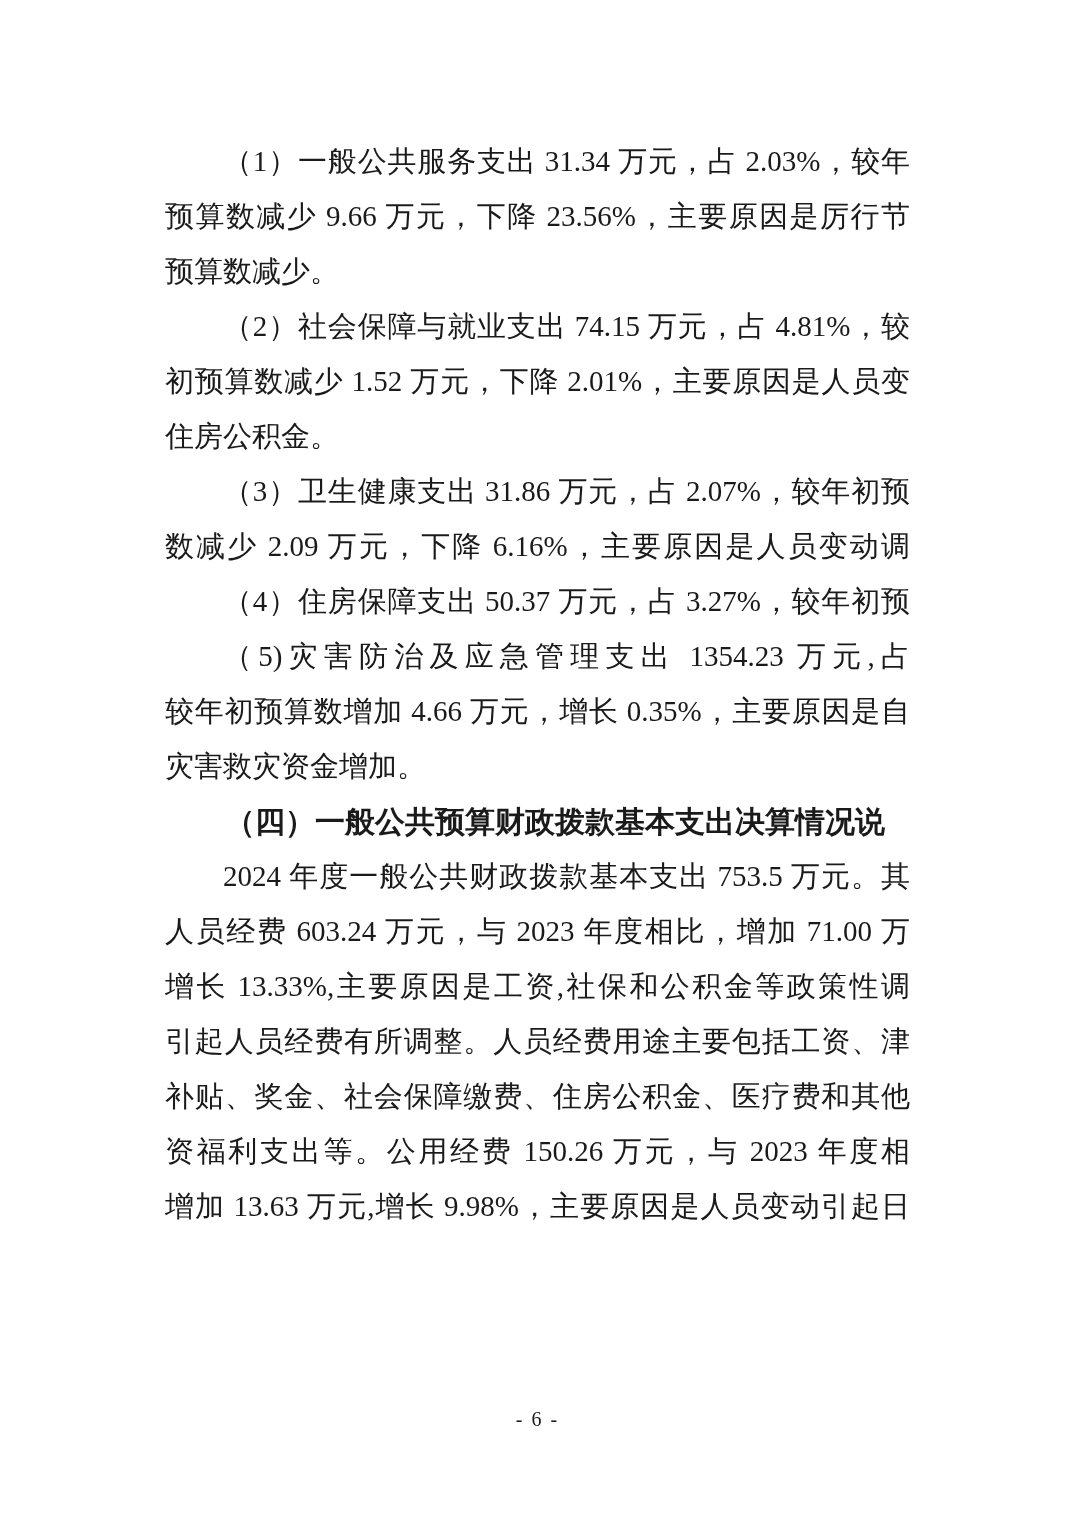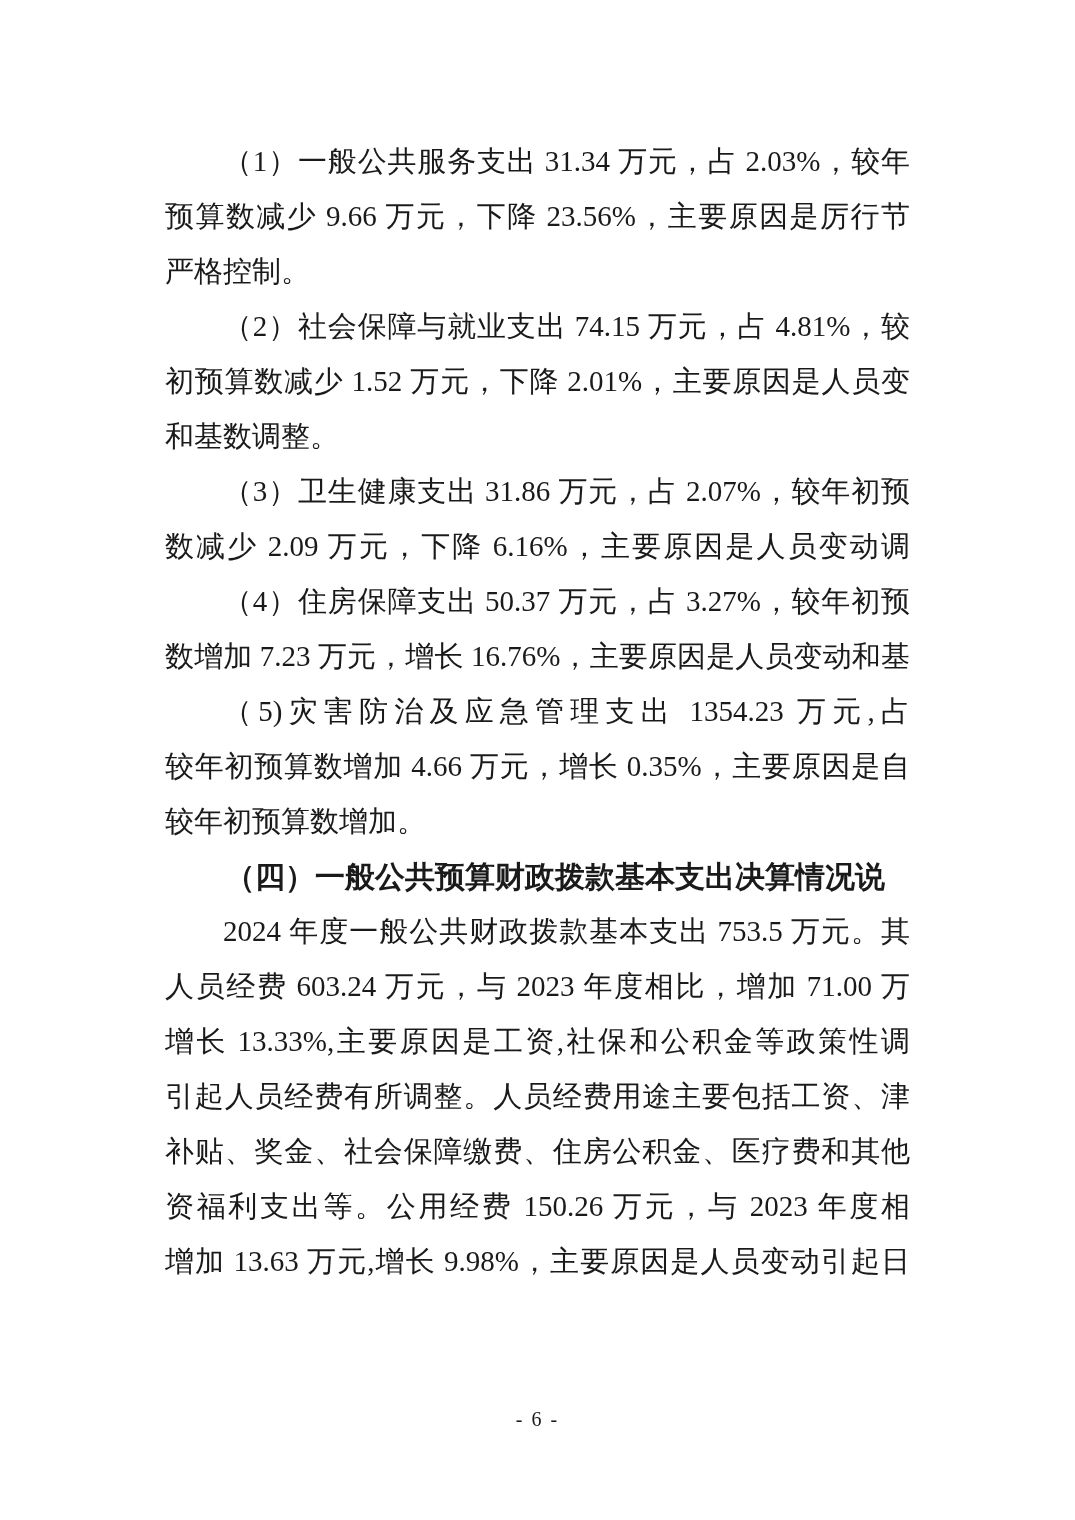--- a/index.html
+++ b/index.html
@@ -53,39 +53,38 @@
     letter-spacing: 2px;
   }
 </style>
 </head>
 <body>
 
 <div class="content">
     <div class="para body">
       <div class="line indent j">（1）一般公共服务支出 31.34 万元，占 2.03%，较年初</div>
       <div class="line j">预算数减少 9.66 万元，下降 23.56%，主要原因是厉行节约，</div>
-      <div class="line">严格控制。</div>
+      <div class="line">预算数减少。</div>
     </div>
     <div class="para body">
       <div class="line indent j">（2）社会保障与就业支出 74.15 万元，占 4.81%，较年</div>
       <div class="line j">初预算数减少 1.52 万元，下降 2.01%，主要原因是人员变动</div>
-      <div class="line">和基数调整。</div>
+      <div class="line">住房公积金。</div>
     </div>
     <div class="para body">
       <div class="line indent j">（3）卫生健康支出 31.86 万元，占 2.07%，较年初预算</div>
       <div class="line">数减少 2.09 万元，下降 6.16%，主要原因是人员变动调整。</div>
     </div>
     <div class="para body">
       <div class="line indent j">（4）住房保障支出 50.37 万元，占 3.27%，较年初预算</div>
-      <div class="line j">数增加 7.23 万元，增长 16.76%，主要原因是人员变动和基</div>
     </div>
     <div class="para body">
       <div class="line indent j">（5)灾害防治及应急管理支出 1354.23 万元,占 87.83%，</div>
       <div class="line j">较年初预算数增加 4.66 万元，增长 0.35%，主要原因是自然</div>
-      <div class="line">较年初预算数增加。</div>
+      <div class="line">灾害救灾资金增加。</div>
     </div>
     <div class="para heading">
       <div class="line indent">（四）一般公共预算财政拨款基本支出决算情况说明</div>
     </div>
     <div class="para body">
       <div class="line indent j">2024 年度一般公共财政拨款基本支出 753.5 万元。其中：</div>
       <div class="line j">人员经费 603.24 万元，与 2023 年度相比，增加 71.00 万元，</div>
       <div class="line j">增长 13.33%,主要原因是工资,社保和公积金等政策性调整，</div>
       <div class="line j">引起人员经费有所调整。人员经费用途主要包括工资、津贴</div>
       <div class="line j">补贴、奖金、社会保障缴费、住房公积金、医疗费和其他工</div>

